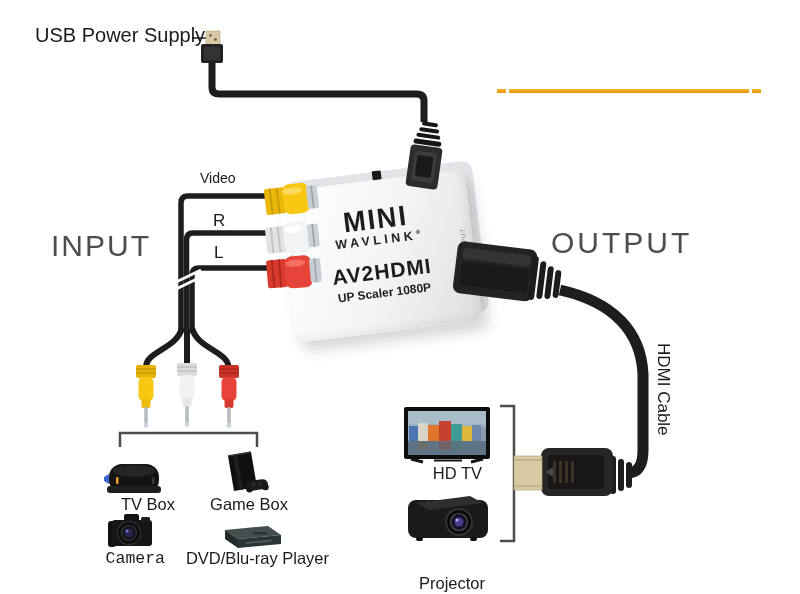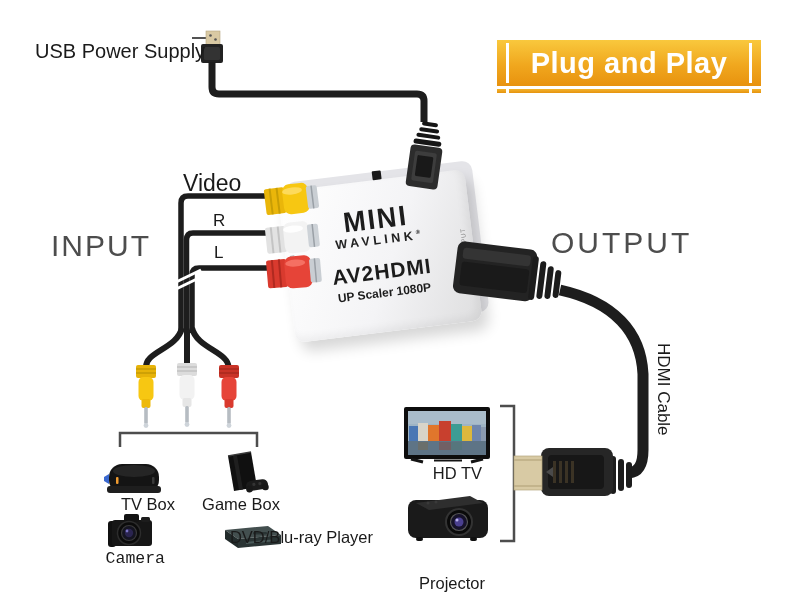--- a/index.html
+++ b/index.html
@@ -30,22 +30,22 @@
   #logo-mini{margin-top:24px;font-size:27px;font-weight:900;letter-spacing:2px;color:#1c1c1c;transform:scaleY(1.05);}
   #brand{margin-top:-2px;font-size:12.5px;font-weight:700;letter-spacing:3.5px;color:#222;}
   #brand sup{font-size:6px;letter-spacing:0;}
   #model{margin-top:13px;font-size:21px;font-weight:800;letter-spacing:1px;color:#1c1c1c;}
   #subtitle{margin-top:2px;font-size:12px;font-weight:700;color:#1c1c1c;}
   .side-word{position:absolute;font-size:6.5px;color:#8b8b8b;letter-spacing:0.5px;}
   #side-input{left:-4px;top:72px;transform:rotate(90deg);}
   #side-output{right:-6px;top:70px;transform:rotate(-90deg);}
   #box-switch{position:absolute;left:96px;top:-9px;width:9px;height:9px;background:#1a1a1a;border-radius:1px;}
   
-  #usb-label{left:35px;top:40px;font-size:20px;}
-  #video-label{left:183px;top:170px;font-size:23px;}
+  #usb-label{left:35px;top:24px;font-size:20px;}
+  #video-label{left:200px;top:170px;font-size:14px;}
   #r-label{left:213px;top:211px;font-size:17px;}
   #l-label{left:214px;top:243px;font-size:17px;}
   #input-word{left:51px;top:229px;}
   #output-word{left:551px;top:226px;letter-spacing:3px;}
   #hdmi-cable-label{left:673px;top:343px;font-size:17px;transform:rotate(90deg);transform-origin:0 0;}
   .dev-label{position:absolute;font-size:16.5px;text-align:right;white-space:nowrap;}
   #svg-overlay{position:absolute;left:0;top:0;pointer-events:none;}
 </style>
 </head>
 <body>
@@ -251,38 +251,33 @@
       <circle cx="459" cy="522" r="8.5" fill="#16122a" stroke="#555555" stroke-width="1.2"></circle>
       <circle cx="459" cy="522" r="4.5" fill="#4a3f8f"></circle>
       <circle cx="457" cy="520" r="1.5" fill="#b9b2ee"></circle>
       <circle cx="428" cy="503" r="1.5" fill="#3a3a3a"></circle>
       <circle cx="436" cy="502" r="1.5" fill="#3a3a3a"></circle>
       <rect x="416" y="537" width="7" height="4" rx="2" fill="#101010"></rect>
       <rect x="470" y="537" width="7" height="4" rx="2" fill="#101010"></rect>
     </g>
   </svg>
 
-  <div id="banner">
-    <div class="stripe left"></div>
-    <div class="stripe right"></div>
-    <span id="banner-text">Plug and Play</span>
-  </div>
   <div id="banner-underline">
     <div class="stripe left"></div>
     <div class="stripe right"></div>
   </div>
 
   <div class="label" id="usb-label">USB Power Supply</div>
   <div class="label" id="video-label">Video</div>
   <div class="label" id="r-label">R</div>
   <div class="label" id="l-label">L</div>
   <div class="section-word" id="input-word">INPUT</div>
   <div class="section-word" id="output-word">OUTPUT</div>
   <div class="label" id="hdmi-cable-label">HDMI Cable</div>
 
   <div class="dev-label" style="left:109px;top:495px;width:66px;">TV Box</div>
-  <div class="dev-label" style="left:198px;top:495px;width:82px;">Game Box</div>
+  <div class="dev-label" style="left:206px;top:495px;width:82px;">Game Box</div>
   <div class="dev-label" style="left:95px;top:549px;width:70px;font-family:Liberation Mono, monospace;">Camera</div>
-  <div class="dev-label" style="left:183px;top:528px;width:146px;margin-left:44px;">DVD/Blu-ray Player</div>
+  <div class="dev-label" style="left:183px;top:549px;width:146px;">DVD/Blu-ray Player</div>
   <div class="dev-label" style="left:412px;top:464px;width:70px;">HD TV</div>
   <div class="dev-label" style="left:407px;top:542px;width:78px;margin-top:32px;">Projector</div>
 
 </div>
 
 </body></html>

